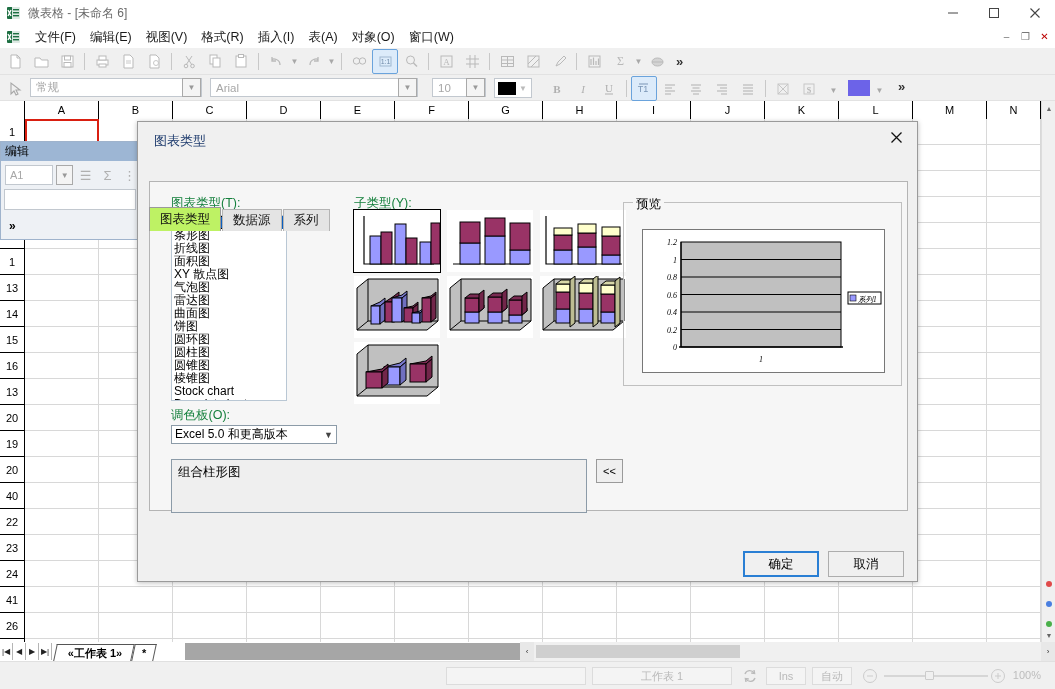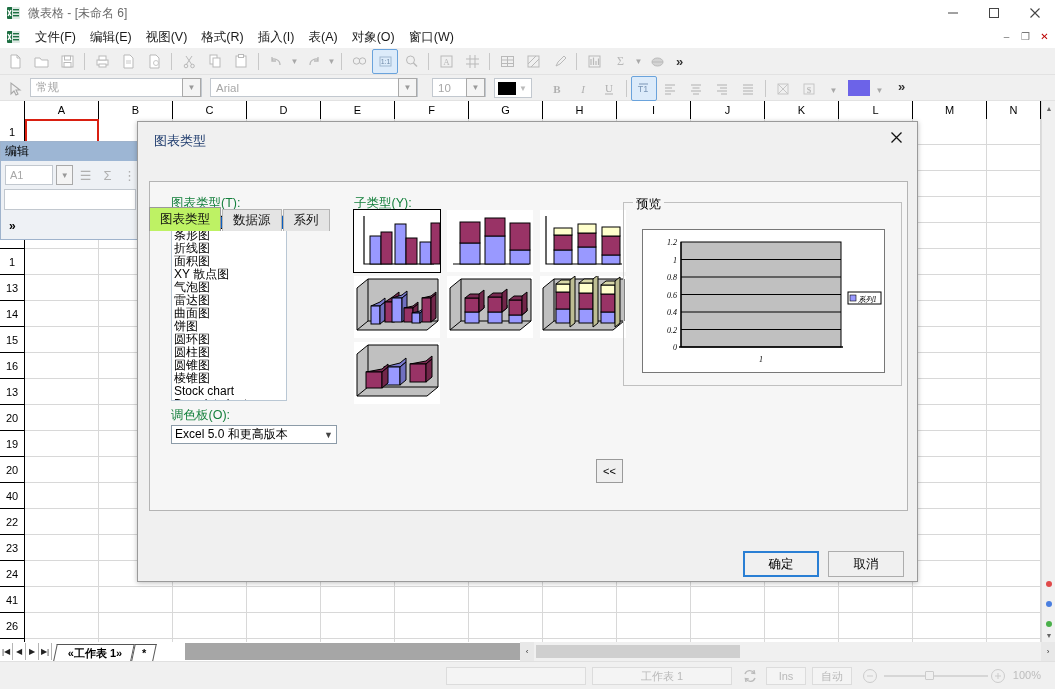--- a/index.html
+++ b/index.html
@@ -951,20 +951,21 @@
           <div class="tl-item">Stock chart</div>
           <div class="tl-item">Box plot chart</div>
         </div>
 
       <div class="lbl" style="left:21px;top:225px;">调色板(O):</div>
       <div class="palette">
         <span>Excel 5.0 和更高版本</span>
         <span class="pc">▼</span>
       </div>
 
+      <div class="descbox">组合柱形图</div>
       <div class="collapse">&lt;&lt;</div>
 
       <div class="lbl" style="left:204px;top:13px;">子类型(Y):</div>
       <div class="subtypes">
 
         <div class="stcell sel" style="left:0px;top:0px;">
           <svg width="86" height="62" viewBox="0 0 86 62">
             <path d="M10 6 V54 H80" fill="none" stroke="#000" stroke-width="1.2"></path>
             <rect x="16" y="26" width="11" height="28" fill="#9999FF" stroke="#000"></rect>
             <rect x="27" y="22" width="11" height="32" fill="#993366" stroke="#000"></rect>

